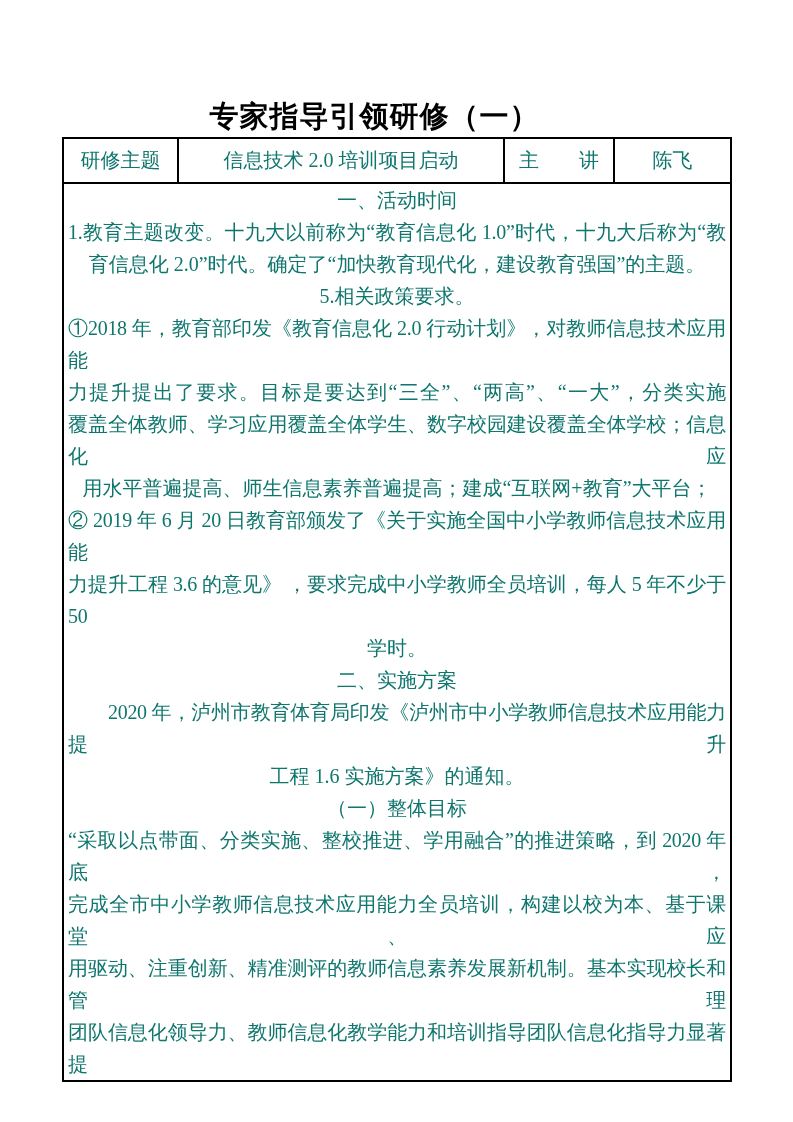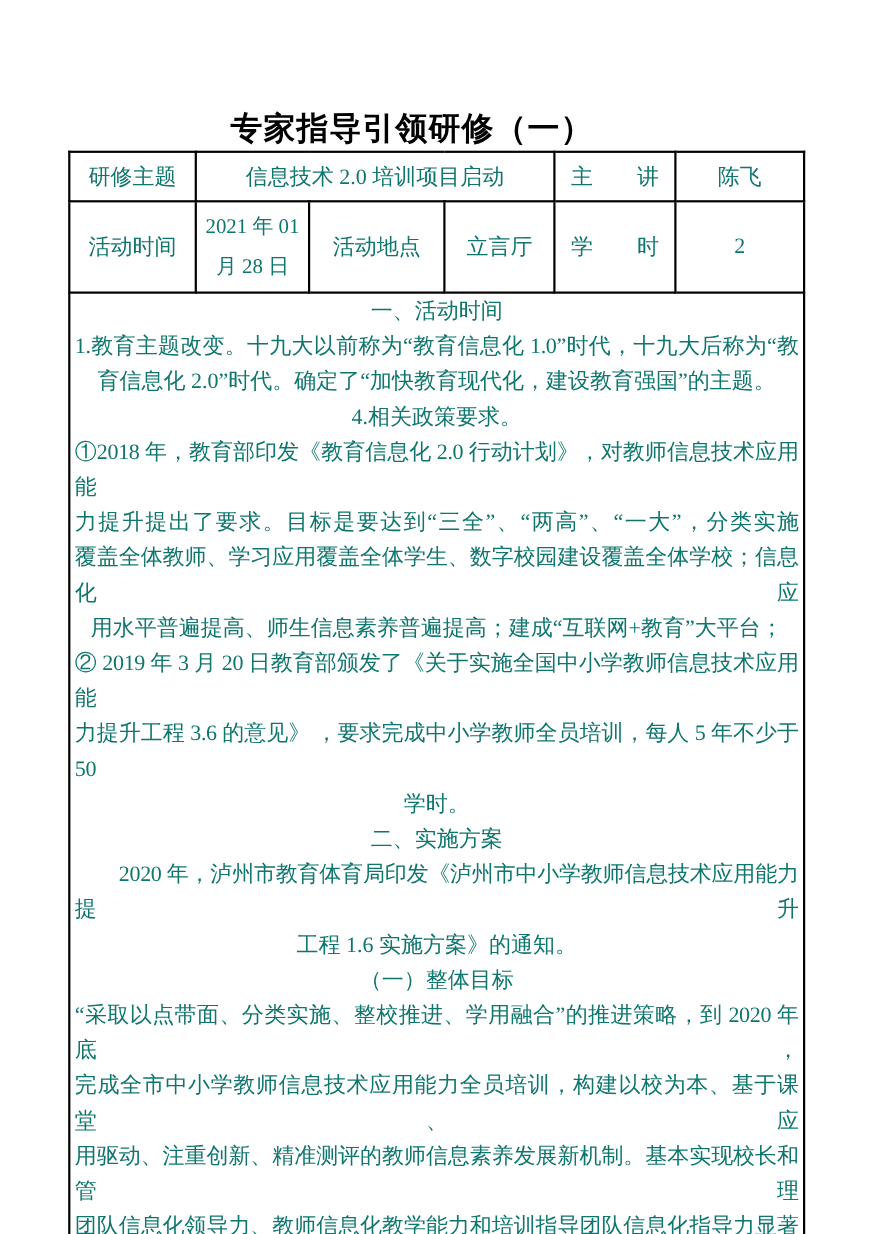--- a/index.html
+++ b/index.html
@@ -65,42 +65,31 @@
       <col style="width:110px">
       <col style="width:117px">
     </colgroup>
     <tbody>
         <tr class="r1">
       <td>研修主题</td>
       <td colspan="3">信息技术 2.0 培训项目启动</td>
       <td>主　　讲</td>
       <td>陈飞</td>
     </tr>
-    <tr class="r2">
-      <td>活动时间</td>
-      <td>
-        <div class="date-line">2021 年 01</div>
-        <div class="date-line">月 28 日</div>
-      </td>
-      <td>活动地点</td>
-      <td>立言厅</td>
-      <td>学　　时</td>
-      <td>2</td>
-    </tr>
     <tr>
       <td colspan="6" class="body-cell">
         <div class="line">一、活动时间</div>
         <div class="line jl">1.教育主题改变。十九大以前称为“教育信息化 1.0”时代，十九大后称为“教</div>
         <div class="line">育信息化 2.0”时代。确定了“加快教育现代化，建设教育强国”的主题。</div>
-        <div class="line">4.相关政策要求。</div>
+        <div class="line">5.相关政策要求。</div>
         <div class="line jl">①2018 年，教育部印发《教育信息化 2.0 行动计划》，对教师信息技术应用能</div>
         <div class="line jl">力提升提出了要求。目标是要达到“三全”、“两高”、“一大”，分类实施</div>
         <div class="line jl">覆盖全体教师、学习应用覆盖全体学生、数字校园建设覆盖全体学校；信息化应</div>
         <div class="line">用水平普遍提高、师生信息素养普遍提高；建成“互联网+教育”大平台；</div>
-        <div class="line jl">② 2019 年 3 月 20 日教育部颁发了《关于实施全国中小学教师信息技术应用能</div>
+        <div class="line jl">② 2019 年 6 月 20 日教育部颁发了《关于实施全国中小学教师信息技术应用能</div>
         <div class="line jl">力提升工程 3.6 的意见》 ，要求完成中小学教师全员培训，每人 5 年不少于 50</div>
         <div class="line">学时。</div>
         <div class="line">二、实施方案</div>
         <div class="line jl indent">2020 年，泸州市教育体育局印发《泸州市中小学教师信息技术应用能力提升</div>
         <div class="line">工程 1.6 实施方案》的通知。</div>
         <div class="line">（一）整体目标</div>
         <div class="line jl">“采取以点带面、分类实施、整校推进、学用融合”的推进策略，到 2020 年底，</div>
         <div class="line jl">完成全市中小学教师信息技术应用能力全员培训，构建以校为本、基于课堂、应</div>
         <div class="line jl">用驱动、注重创新、精准测评的教师信息素养发展新机制。基本实现校长和管理</div>
         <div class="line jl">团队信息化领导力、教师信息化教学能力和培训指导团队信息化指导力显著提</div>

